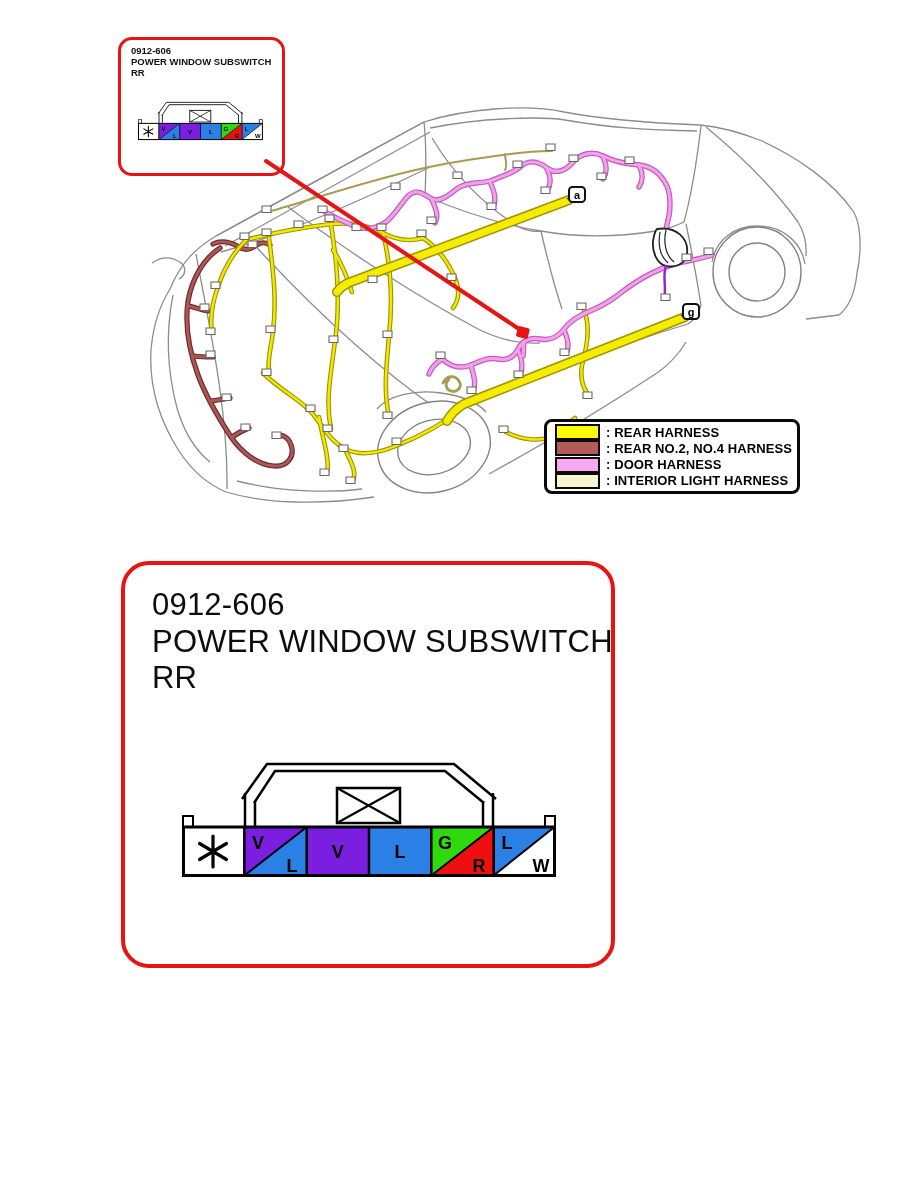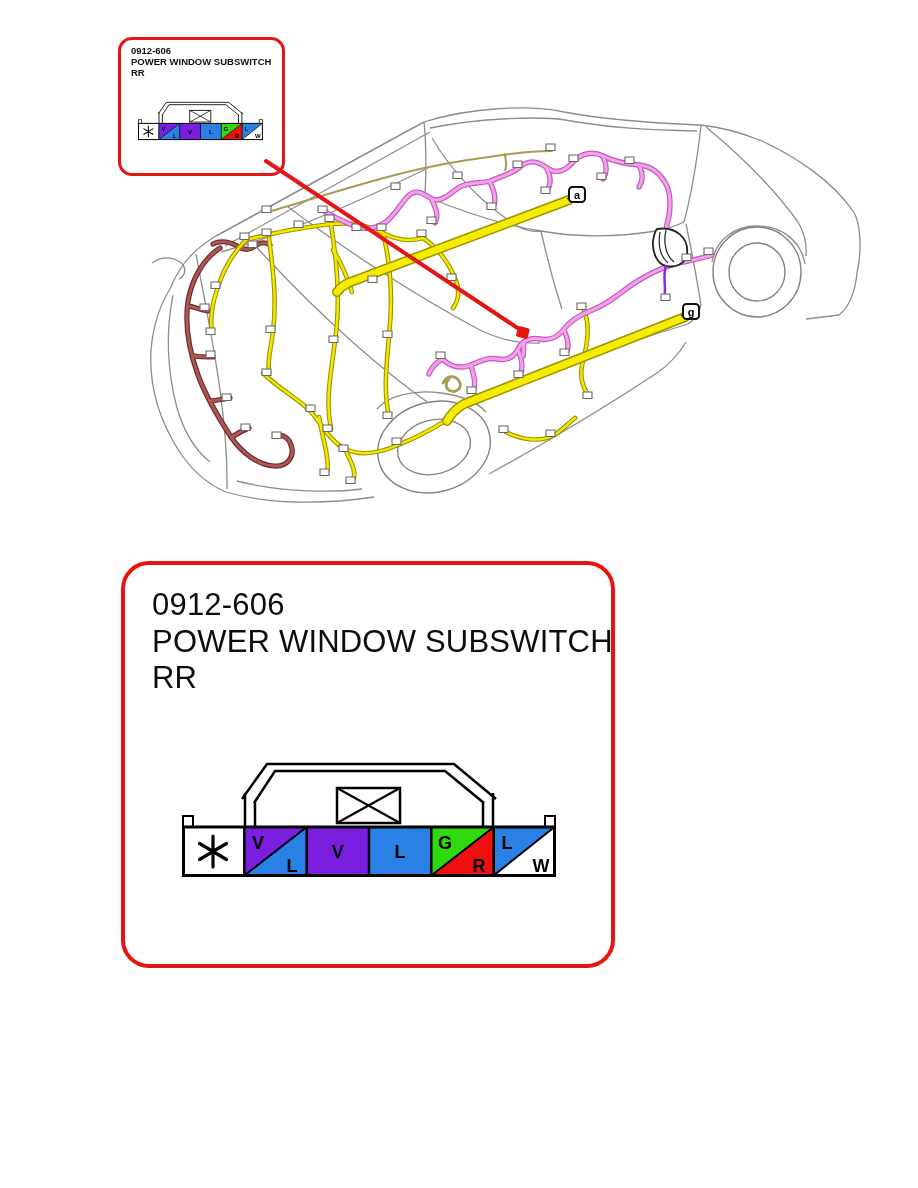--- a/index.html
+++ b/index.html
@@ -246,20 +246,38 @@
   </svg>
 
   <div class="callout callout-small">
     <div class="title-small">
       <div>0912-606</div>
       <div>POWER WINDOW SUBSWITCH</div>
       <div>RR</div>
     </div>
   </div>
 
+  <div class="legend">
+    <div class="legend-row">
+      <span class="legend-swatch" style="background-color: rgb(255, 255, 0);"></span>
+      <span class="legend-label">: REAR HARNESS</span>
+    </div>
+    <div class="legend-row">
+      <span class="legend-swatch" style="background-color: rgb(178, 90, 90);"></span>
+      <span class="legend-label">: REAR NO.2, NO.4 HARNESS</span>
+    </div>
+    <div class="legend-row">
+      <span class="legend-swatch" style="background-color: rgb(247, 169, 242);"></span>
+      <span class="legend-label">: DOOR HARNESS</span>
+    </div>
+    <div class="legend-row">
+      <span class="legend-swatch" style="background-color: rgb(248, 245, 210);"></span>
+      <span class="legend-label">: INTERIOR LIGHT HARNESS</span>
+    </div>
+  </div>
 
   <div class="callout callout-large">
     <div class="title-large">
       <div>0912-606</div>
       <div>POWER WINDOW SUBSWITCH</div>
       <div>RR</div>
     </div>
   </div>
 
 </div>

